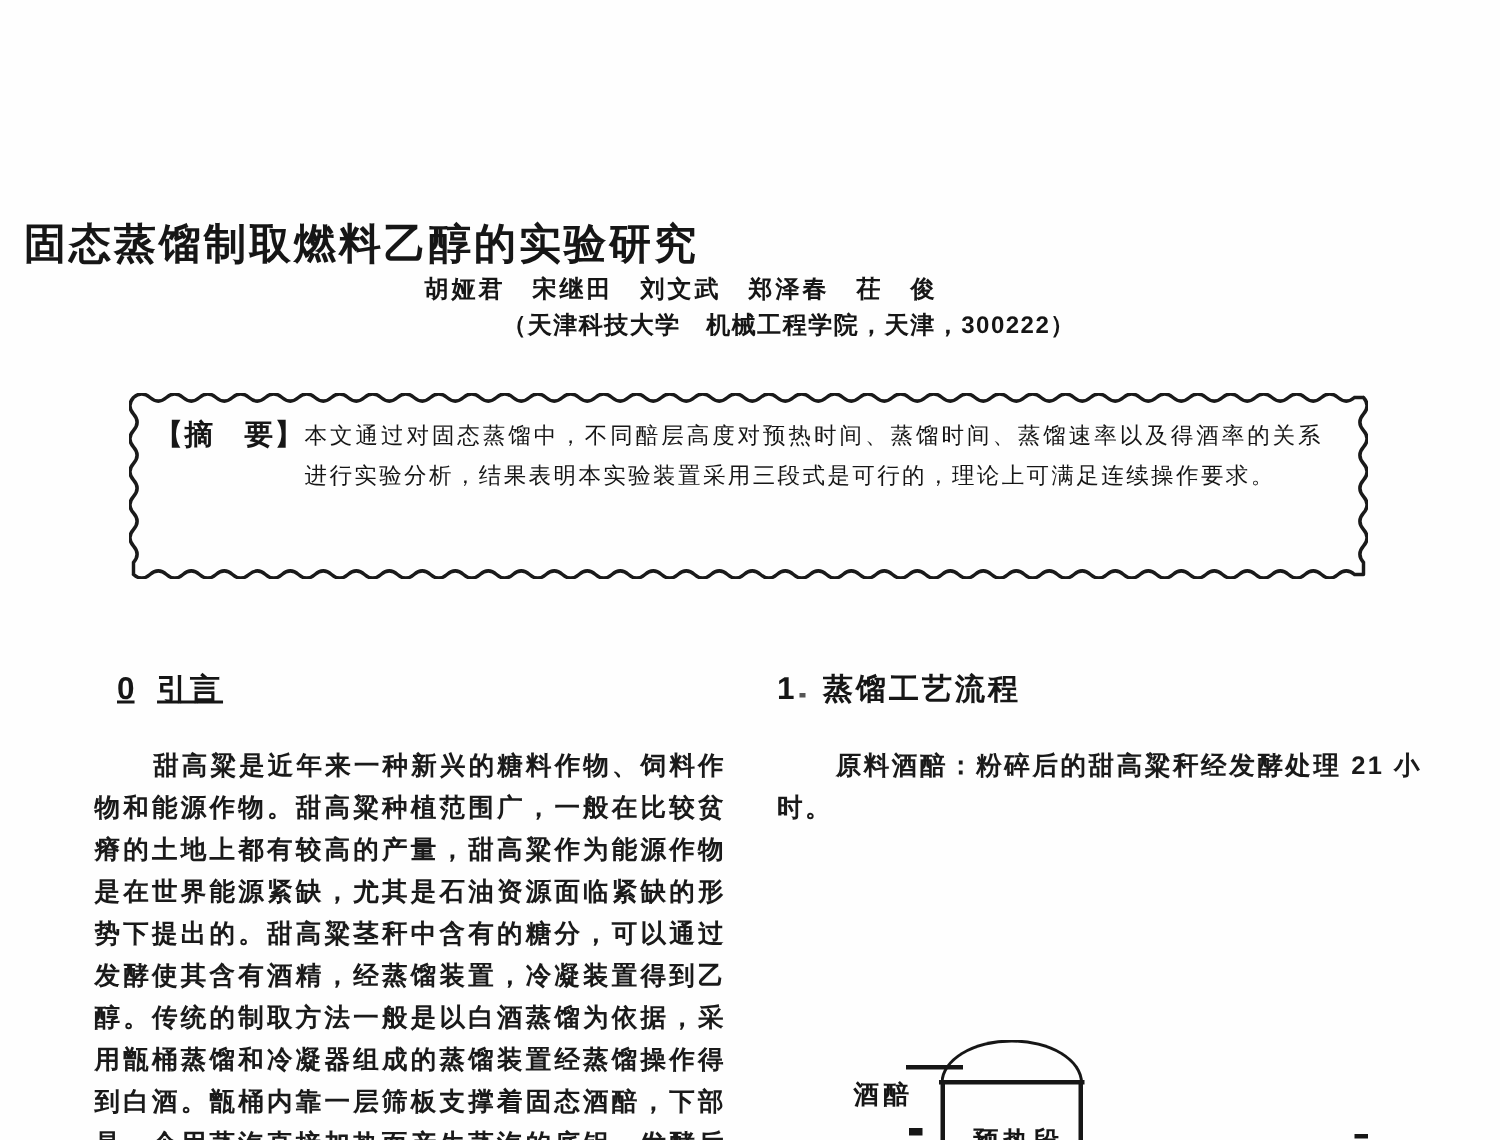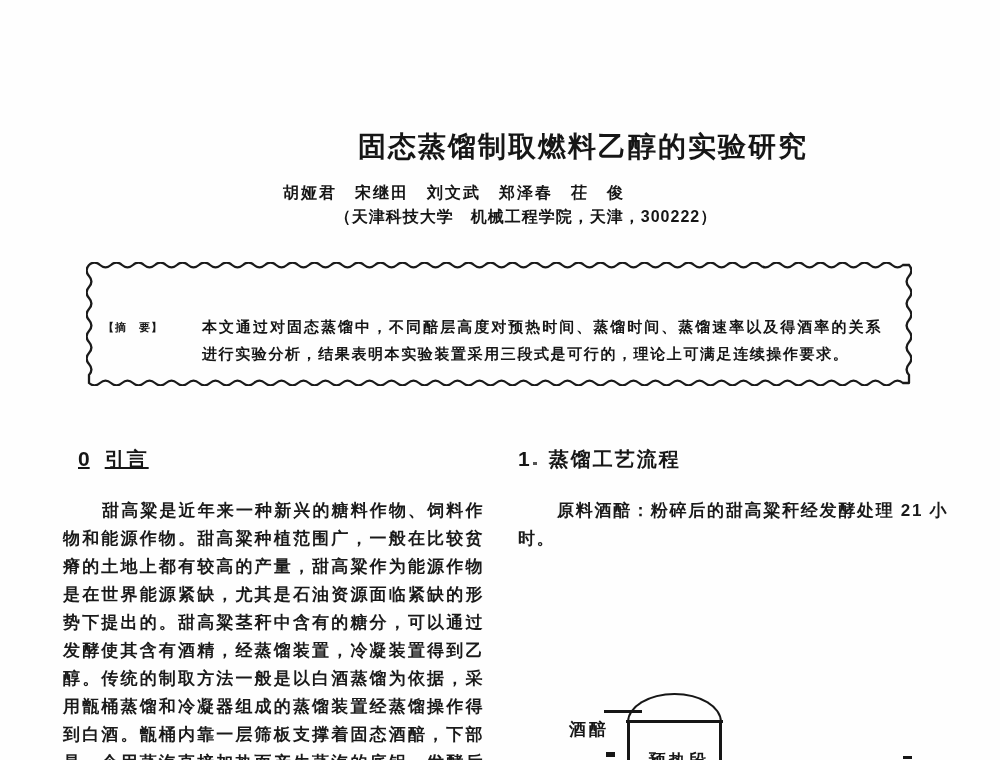--- a/index.html
+++ b/index.html
@@ -6,21 +6,21 @@
   .page{
     position:relative;
     width:1000px;height:760px;
     background:#fefefe;
     overflow:hidden;
     font-family:"Liberation Sans", sans-serif;
     color:#161616;
   }
   .title{
     position:absolute;left:0;top:128px;width:808px;
-    margin:0;text-align:right;
+    margin:16px;text-align:left;
     font-size:28px;font-weight:bold;letter-spacing:2px;
   }
   .authors{
     position:absolute;left:0;top:183px;width:908px;
     text-align:center;font-size:16px;font-weight:bold;letter-spacing:2px;
   }
   .affiliation{
     position:absolute;left:0;top:207px;width:1000px;
     text-align:center;font-size:16px;font-weight:bold;letter-spacing:1px;padding-left:26px;
   }
@@ -29,27 +29,27 @@
     box-sizing:border-box;
     padding:15px 30px 0 17px;
   }
   .abstract-border{
     position:absolute;left:0;top:0;
   }
   .abs-row{display:flex;align-items:flex-start;position:relative;}
   .abs-row.kw{margin-top:3px;}
   .abs-label{
     flex:0 0 99px;
-    font-size:11px;font-weight:bold;letter-spacing:1px;
-    line-height:27px;white-space:nowrap;margin-top:37px;
+    font-size:19px;font-weight:bold;letter-spacing:1px;
+    line-height:27px;white-space:nowrap;
   }
   .abs-text{
     flex:1;
-    font-size:15px;font-weight:bold;letter-spacing:1.6px;
-    line-height:27px;text-align:justify;margin-top:36px;
+    font-size:15px;font-weight:normal;letter-spacing:1.6px;
+    line-height:27px;text-align:justify;
   }
   .col{position:absolute;top:446px;}
   .col-left{left:63px;width:421px;}
   .col-right{left:518px;width:430px;}
   .sec-heading{font-size:20px;font-weight:bold;letter-spacing:2px;}
   .col-left .sec-heading{padding-left:15px;text-decoration:underline;}
   .sec-num{font-size:21px;margin-right:15px;letter-spacing:0;}
   .col-right .sec-num{margin-right:19px;}
   .body-par{
     margin:0;

